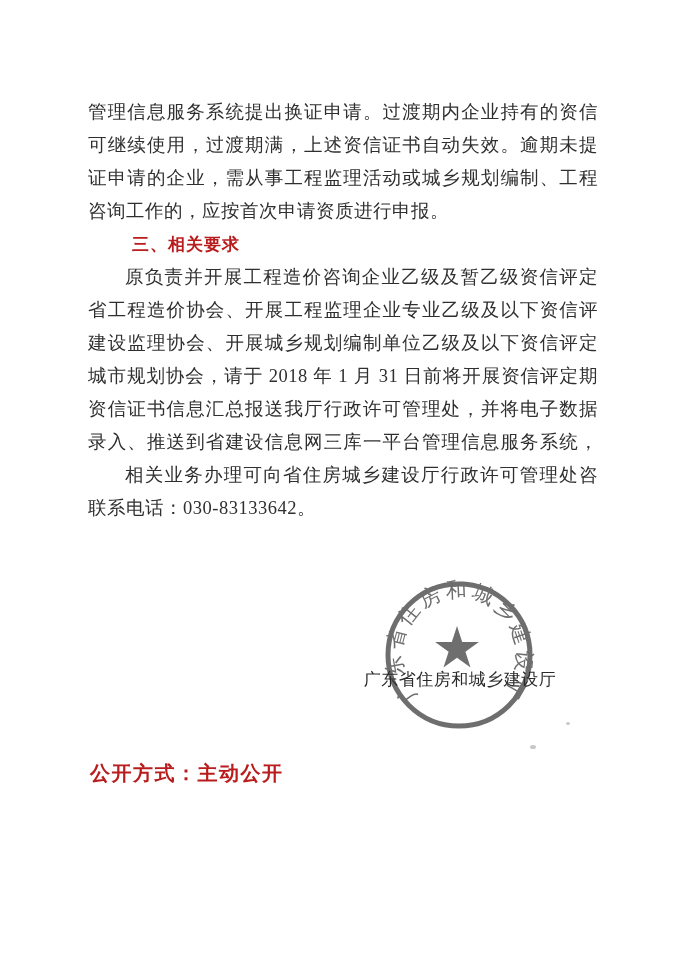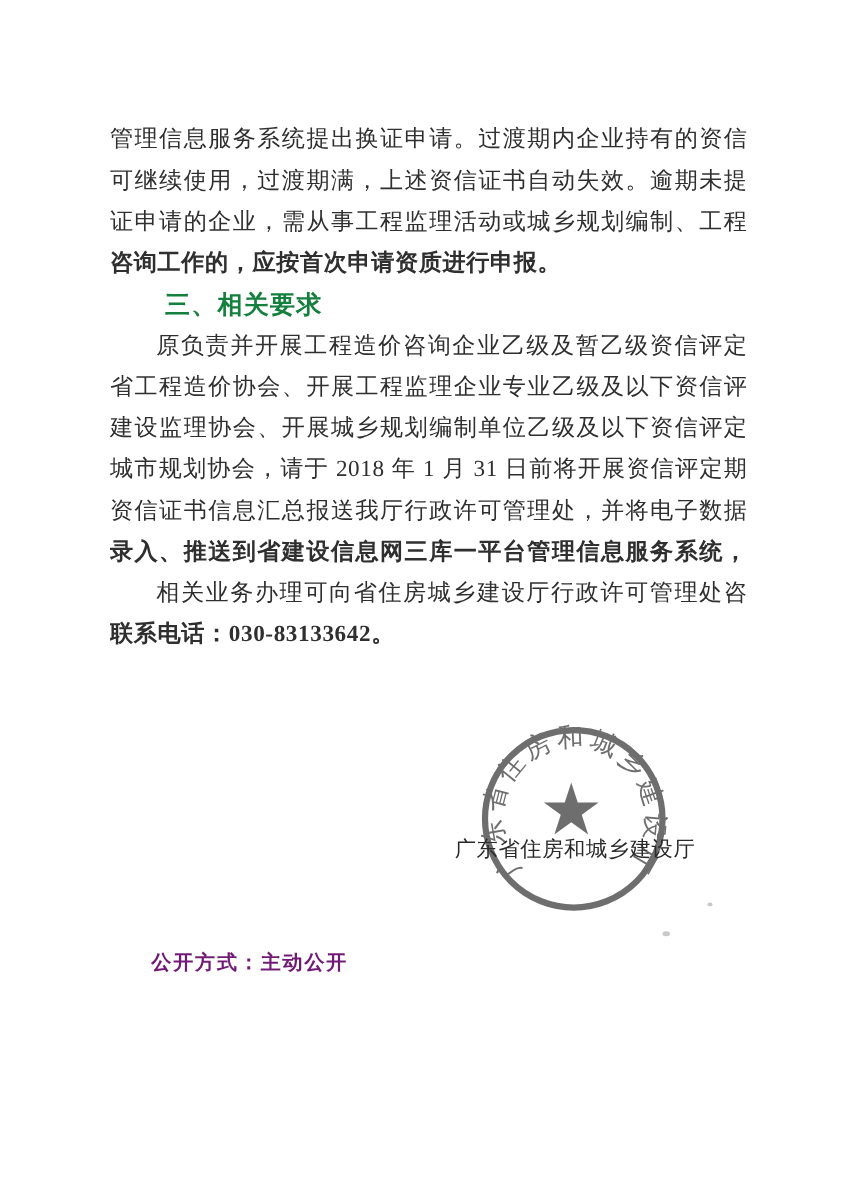--- a/index.html
+++ b/index.html
@@ -22,31 +22,30 @@
   .para .line {
     height:33px;
     line-height:33px;
     overflow:hidden;
     text-align:justify;
     text-align-last:justify;
     letter-spacing:0.5px;
   }
   .para .line:last-child {
     text-align-last:left;
-    font-weight:bold;
   }
   .para.indent .line:first-child { text-indent:2em; }
   .heading {
     height:33px;
     line-height:33px;
     padding-left:44px;
     font-family:"Liberation Sans","DejaVu Sans",sans-serif;
     font-weight:bold;
-    font-size:20px;
-    color:#15803d;
+    font-size:17px;
+    color:#b91c1c;
     letter-spacing:1px;
   }
   
   .seal {
     position:absolute;
     left:364px; top:560px;
     z-index:1;
     opacity:0.82;
   }
   
@@ -60,25 +59,24 @@
     line-height:32px;
     color:#2a2a2a;
     letter-spacing:0.5px;
   }
   
   .footer-line {
     position:absolute;
     left:90px; top:760px;
     font-family:"Liberation Sans","DejaVu Sans",sans-serif;
     font-weight:bold;
-    font-size:16px;
-    color:#701a75;
+    font-size:20px;
+    color:#b91c1c;
     letter-spacing:1.5px;
     z-index:2;
-    margin-left:31px;
   }
   .speck {
     position:absolute;
     background:#9a9a9a;
     border-radius:50%;
     opacity:0.55;
   }
   .speck.s1 { left:530px; top:745px; width:6px; height:4px; }
   .speck.s2 { left:566px; top:722px; width:4px; height:3px; }
 </style>

